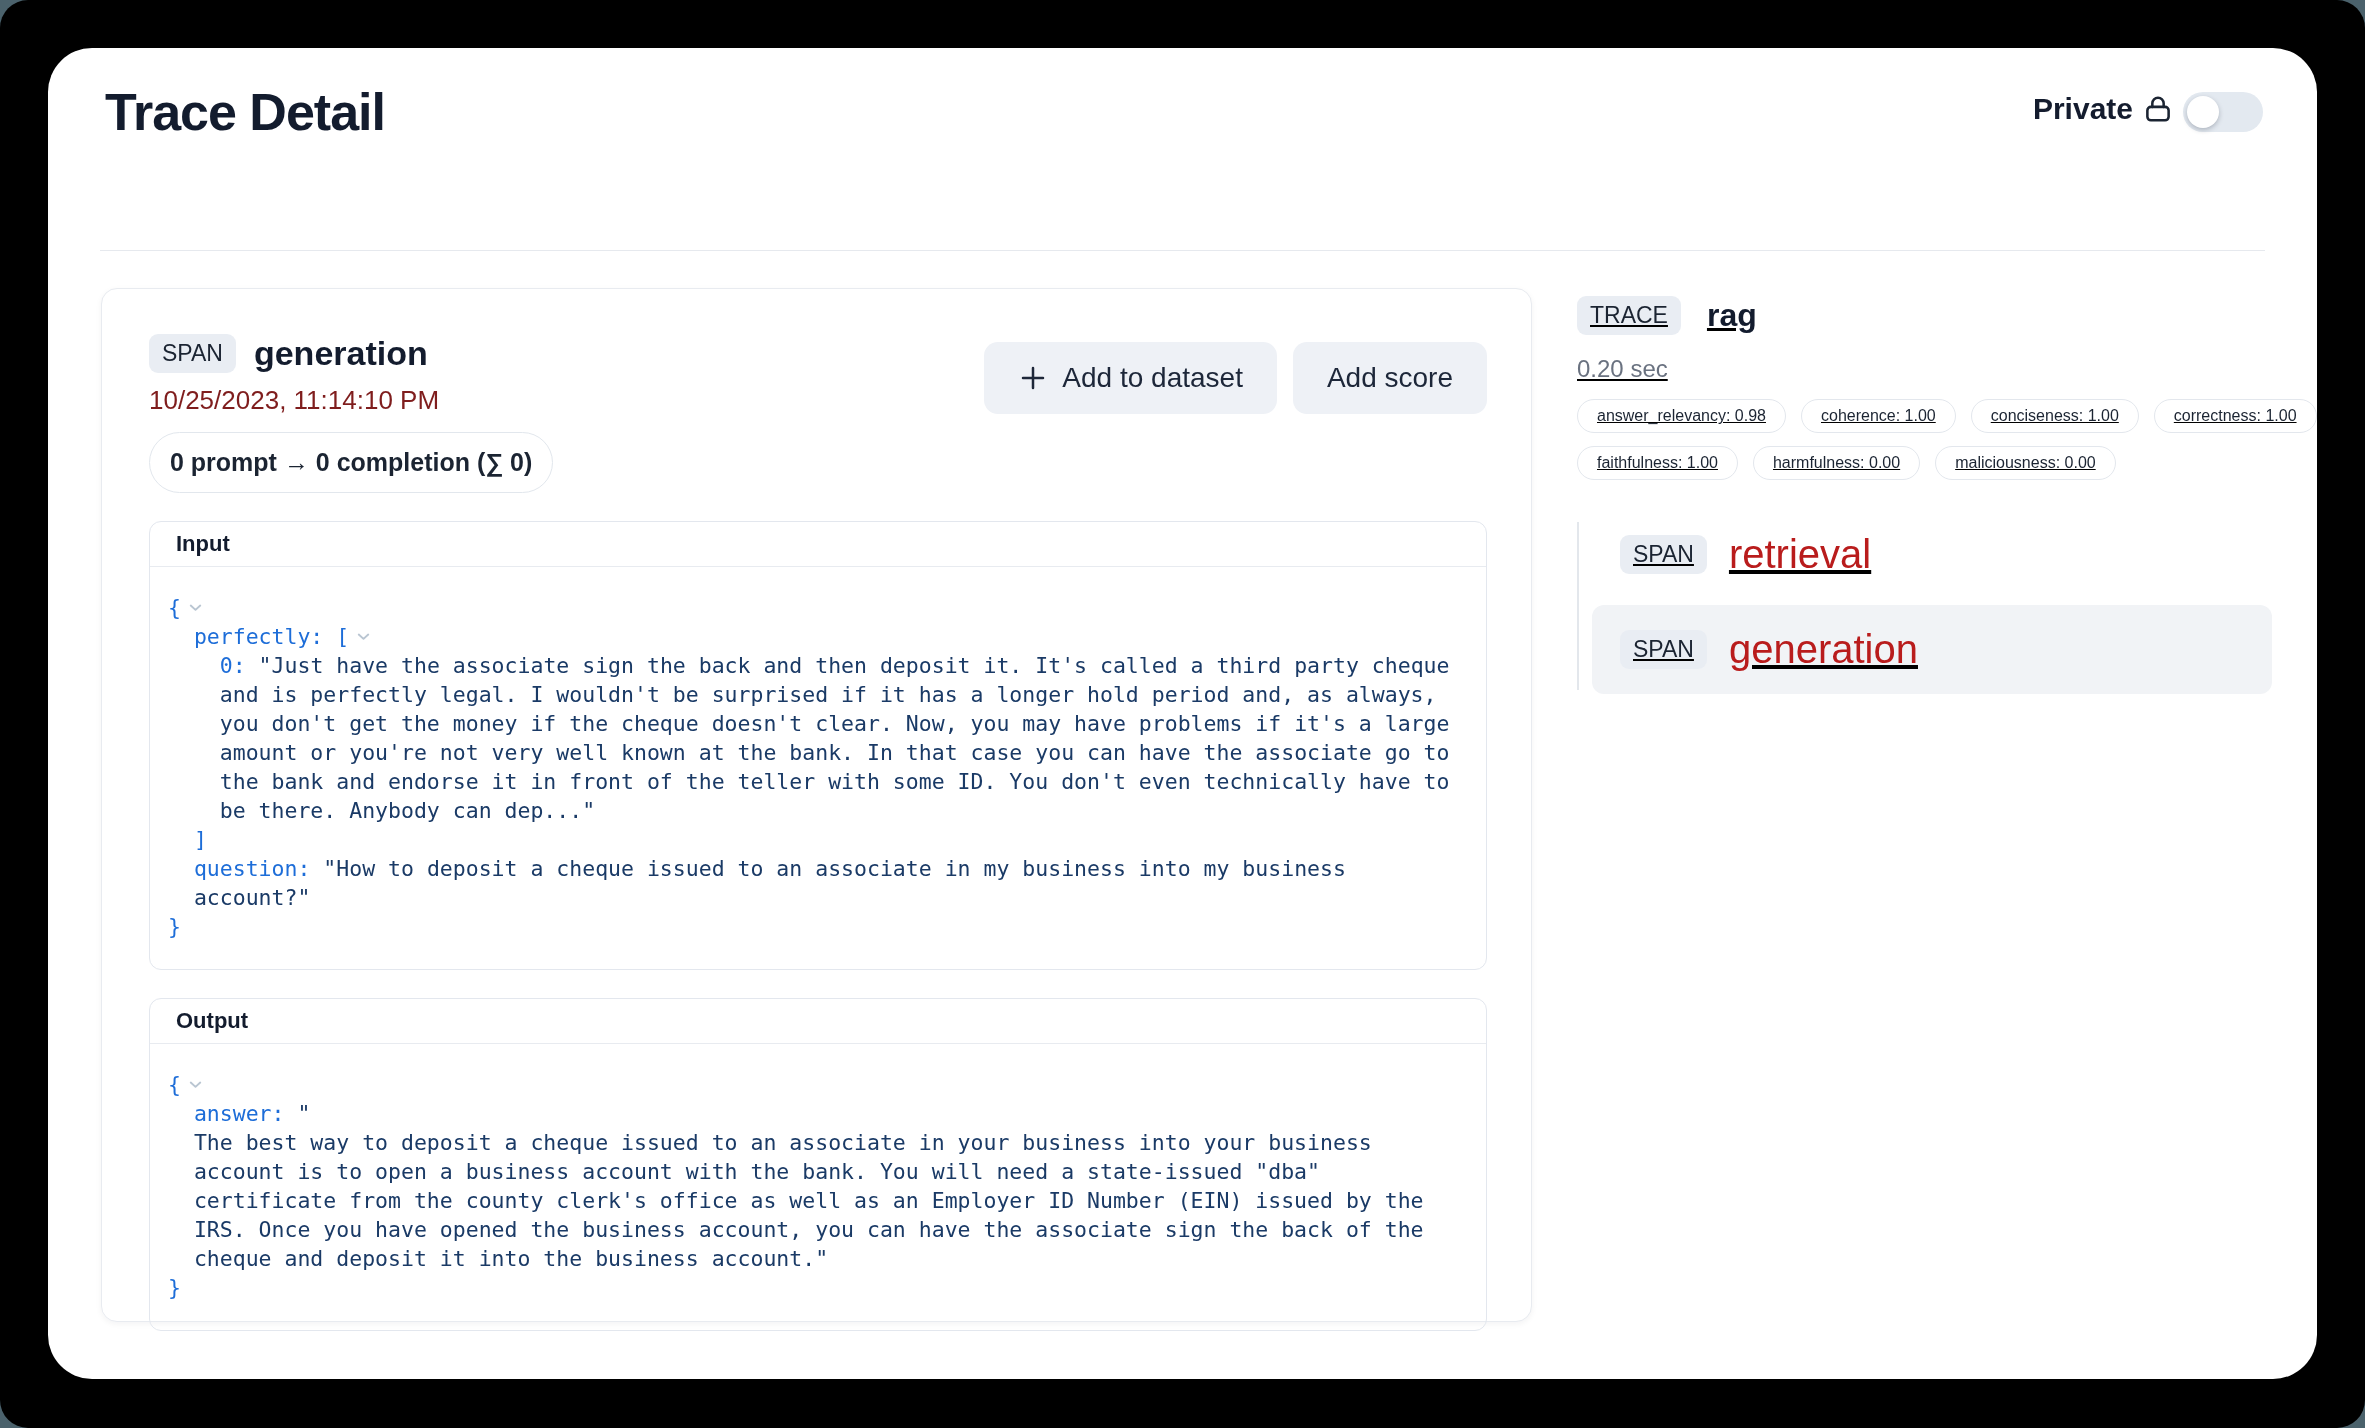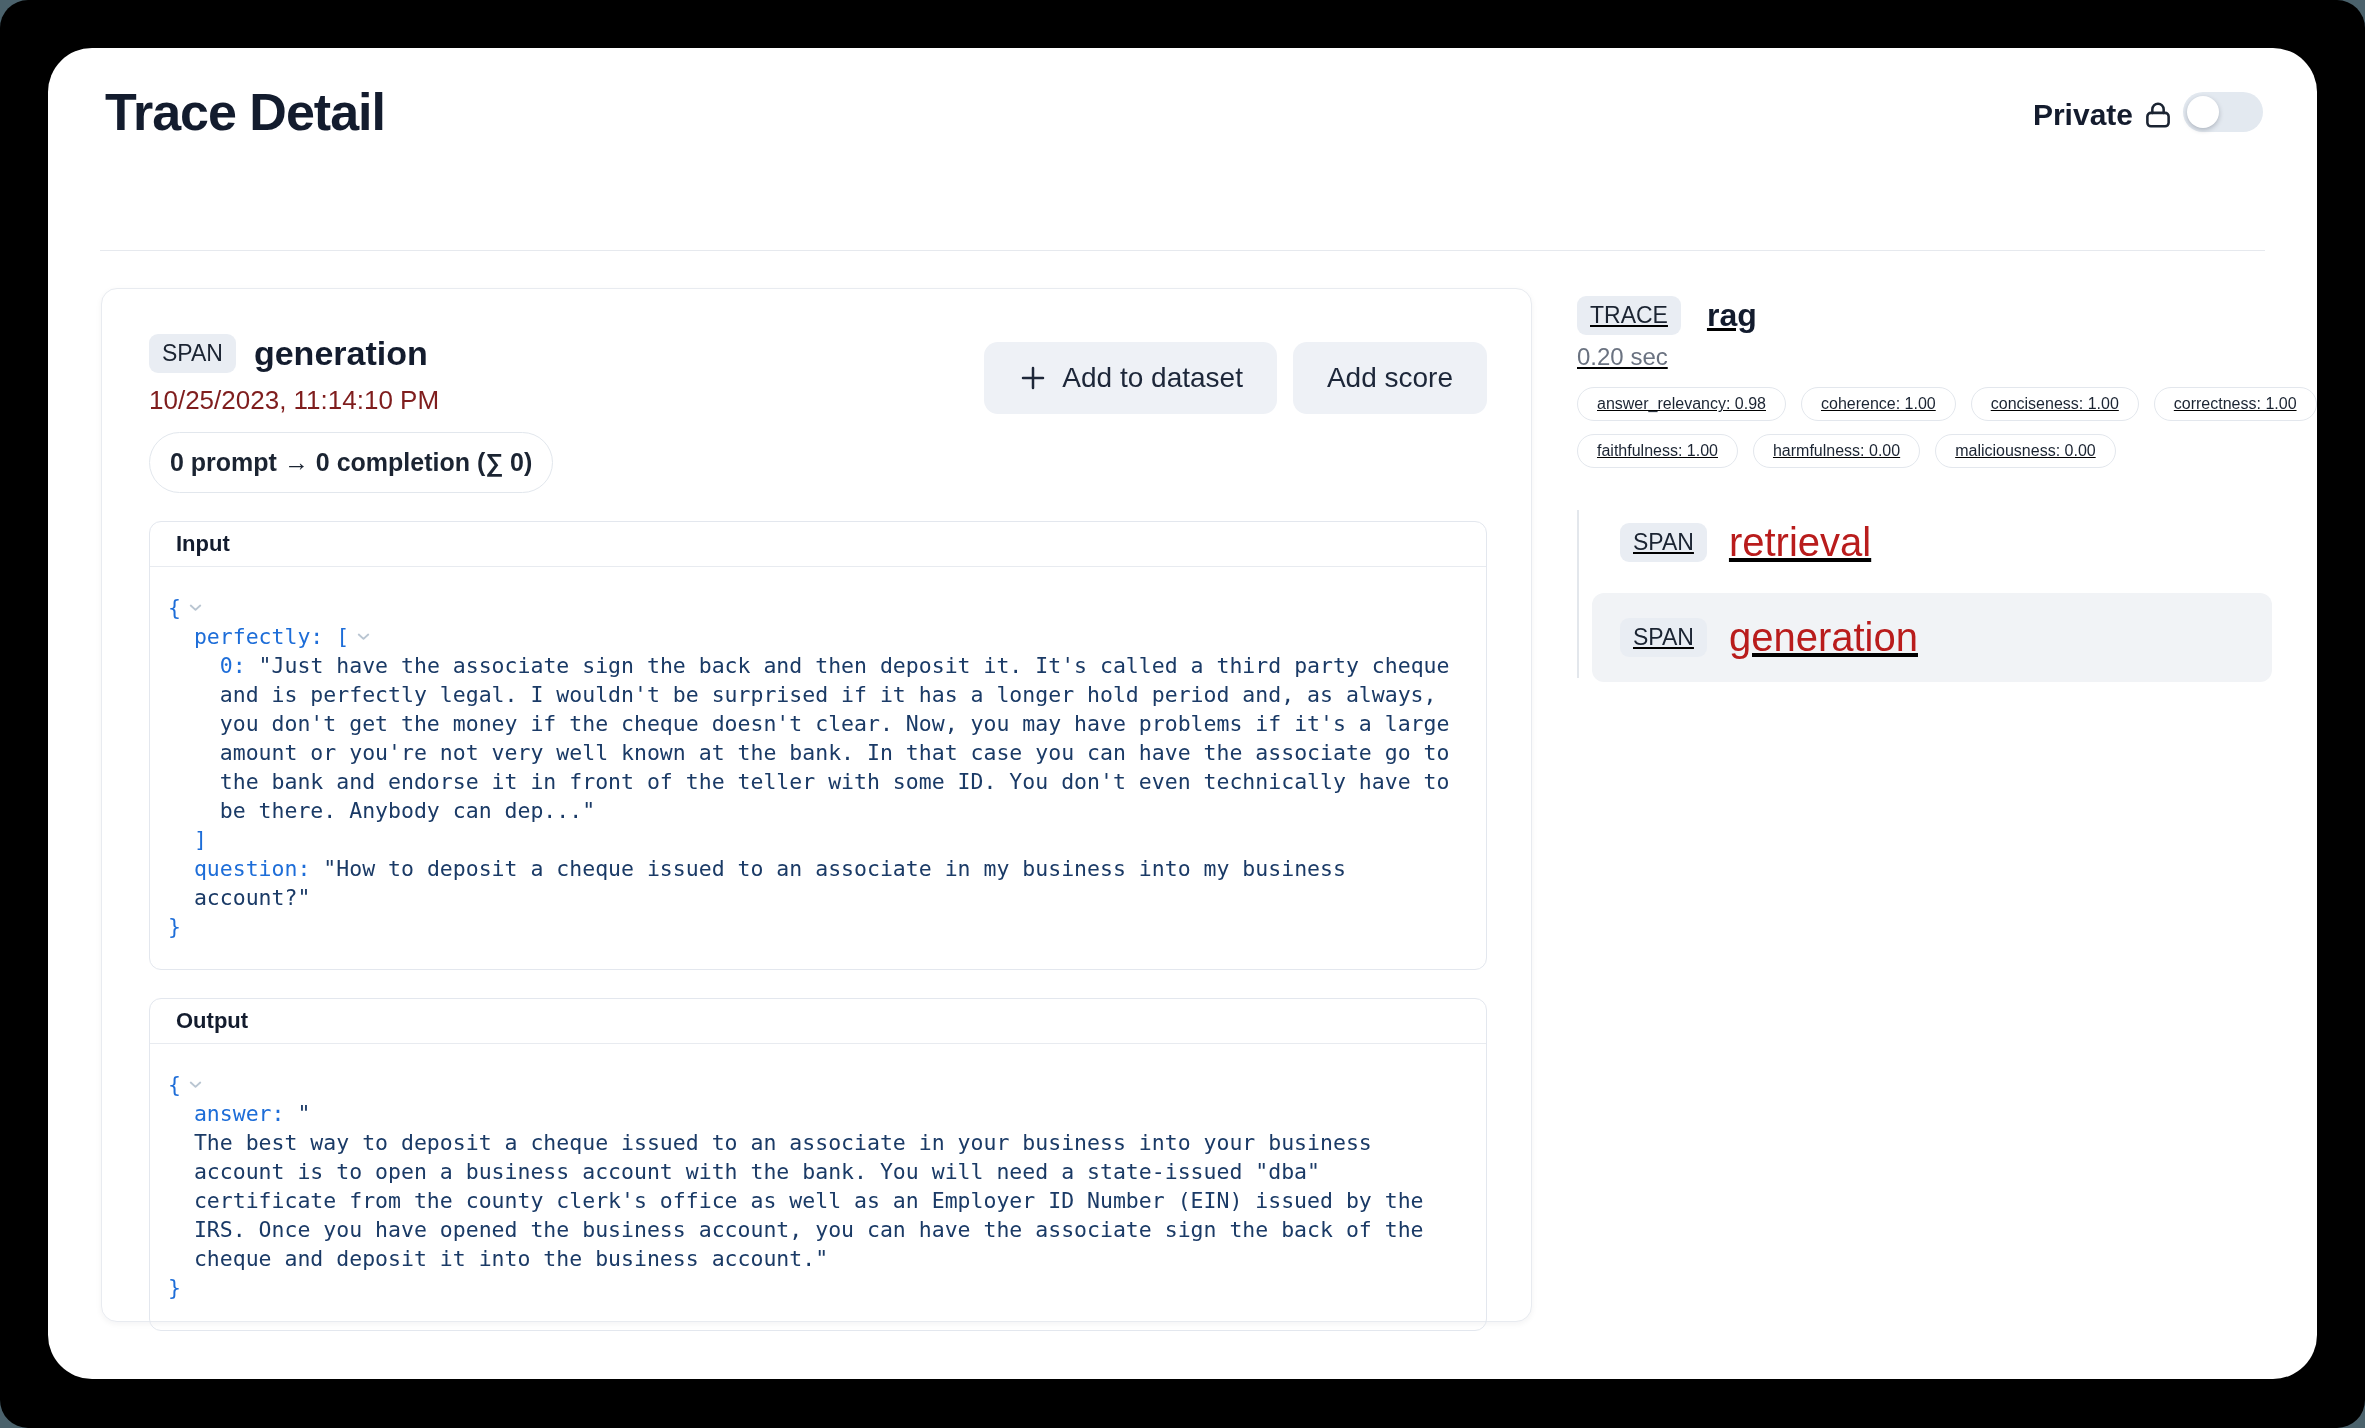--- a/index.html
+++ b/index.html
@@ -3,21 +3,21 @@
 <meta charset="utf-8">
 <style>
   * { margin:0; padding:0; box-sizing:border-box; }
   html,body { width:2365px; height:1428px; background:#4b626c; font-family:"Liberation Sans", sans-serif; }
   .screen { position:relative; width:2365px; height:1428px; background:#000; border-radius:28px; overflow:hidden; }
   .window { position:absolute; left:48px; top:48px; width:2269px; height:1331px; background:#fff; border-radius:44px; overflow:hidden; }
 
   
   .top-bar { position:absolute; left:57px; right:54px; top:32px; height:64px; display:flex; justify-content:space-between; align-items:center; }
   .page-title { font-size:52px; font-weight:800; letter-spacing:-1px; color:#131c2e; }
-  .private-group { display:flex; align-items:flex-end; gap:8px; }
+  .private-group { display:flex; align-items:flex-start; gap:8px; }
   .private-label { font-size:30px; font-weight:700; color:#141c2e; }
   .lock { width:34px; height:34px; }
   .toggle { position:relative; width:80px; height:40px; border-radius:20px; background:#e3e9f0; cursor:pointer; }
   .toggle .knob { position:absolute; left:4px; top:4px; width:32px; height:32px; border-radius:50%; background:#fff; box-shadow:0 2px 5px rgba(15,23,42,.25); }
   .header-divider { position:absolute; top:202px; left:52px; right:52px; height:1px; background:#e6e9ee; }
 
   
   .content { position:absolute; left:53px; top:240px; right:0; bottom:0; }
 
   
@@ -40,21 +40,21 @@
   .lvl1 { padding-left:2ch; }
   .lvl2 { padding-left:4ch; }
   .jk, .jp { color:#1d6dd8; }
   .js { color:#1a3a66; }
   .chev { width:19px; height:19px; margin-left:5px; vertical-align:-2px; cursor:pointer; }
 
   
   .sidebar { position:absolute; left:1476px; top:8px; width:744px;text-decoration:underline; }
   .trace-row { display:flex; align-items:center; gap:26px; }
   .trace-name { font-size:32px; font-weight:700; color:#131c2e; }
-  .duration { margin-top:8px; font-size:24px; color:#6a7280; }
+  .duration { margin-top:20px; font-size:24px; color:#6a7280; }
   .scores { margin-top:16px; display:flex; flex-wrap:wrap; gap:13px 15px; }
   .score-pill { font-size:16px; color:#1b2432; border:1.5px solid #e3e7ed; border-radius:999px; padding:7px 19px; white-space:nowrap; }
   .tree { position:relative; margin-top:38px; padding-left:15px; }
   .tree-line { position:absolute; left:0; top:4px; bottom:4px; width:2px; background:#e3e7ec; }
   .tree-row { display:flex; align-items:center; gap:22px; padding:14px 28px; border-radius:12px; width:680px; cursor:pointer; }
   .tree-row + .tree-row { margin-top:14px; }
   .tree-row.selected { background:#f1f3f6; padding:22px 28px; }
   .tree-label { font-size:40px; font-weight:500; color:#b91c1c; }
 </style>
 </head>

